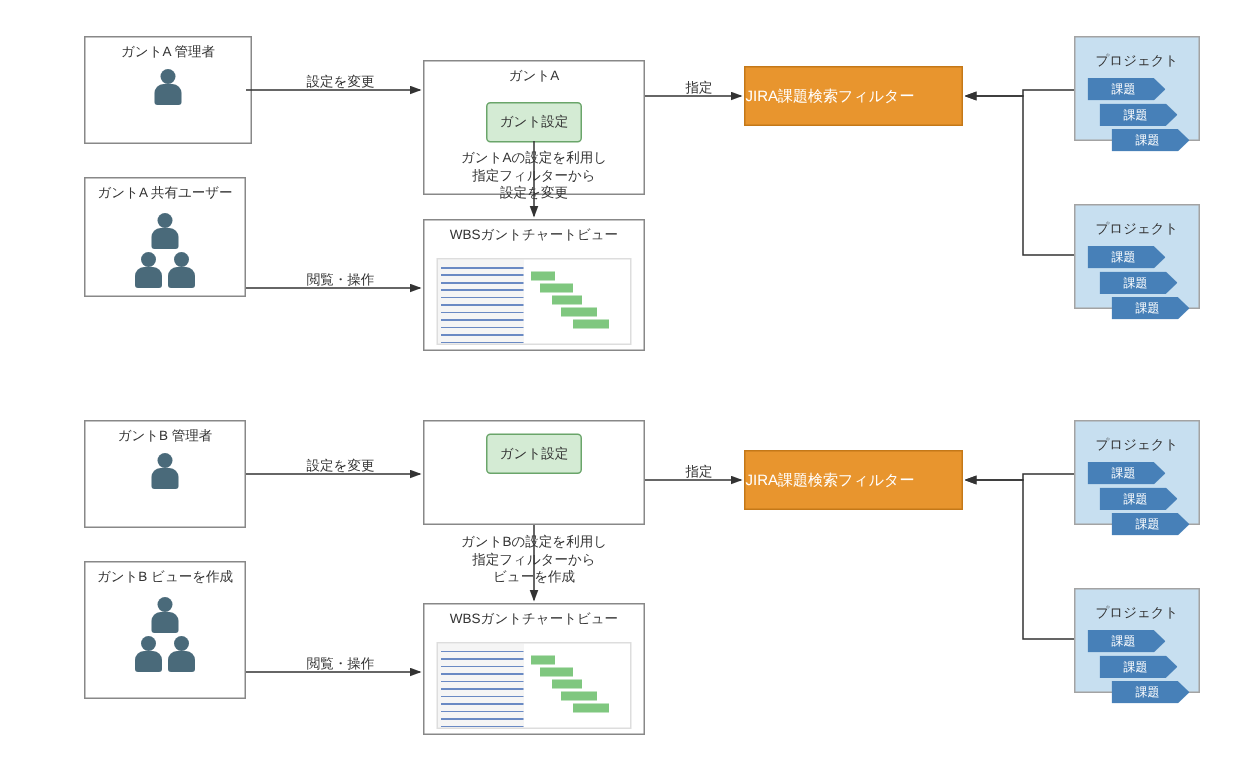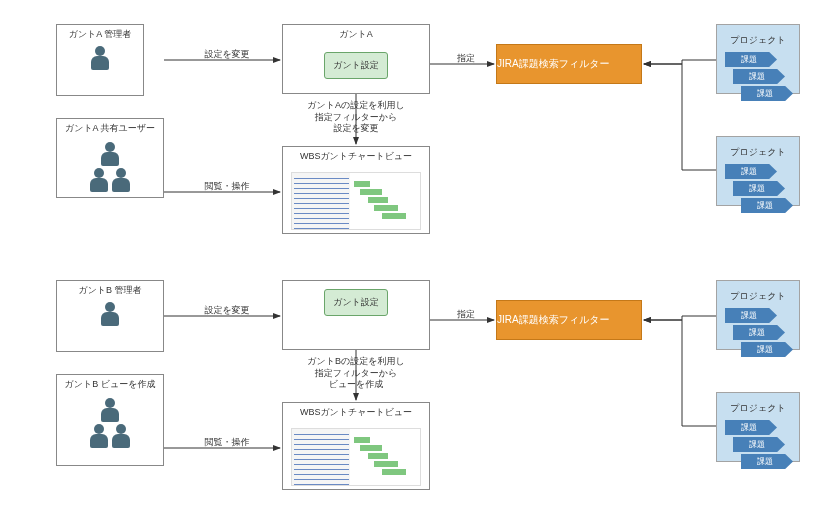--- a/index.html
+++ b/index.html
@@ -20,32 +20,32 @@
   linear-gradient(90deg,transparent 0,transparent 6px,#7fc77f 6px,#7fc77f 28px,transparent 28px) 0 10px/100% 6px no-repeat,
   linear-gradient(90deg,transparent 0,transparent 14px,#7fc77f 14px,#7fc77f 34px,transparent 34px) 0 18px/100% 6px no-repeat,
   linear-gradient(90deg,transparent 0,transparent 20px,#7fc77f 20px,#7fc77f 44px,transparent 44px) 0 26px/100% 6px no-repeat,
   linear-gradient(90deg,transparent 0,transparent 28px,#7fc77f 28px,#7fc77f 52px,transparent 52px) 0 34px/100% 6px no-repeat}
 svg.arrows{position:absolute;left:0;top:0;width:840px;height:506px;pointer-events:none}
 .title{padding:3px 0}
 </style>
 </head>
 <body>
 
-<div class="box" style="left:56px;top:24px;width:88px;height:72px">
+<div class="box" style="left:56px;top:24px;width:112px;height:72px">
   <div class="title">ガントA 管理者</div>
   <span class="person"></span>
 </div>
 
 <div class="box" style="left:56px;top:118px;width:108px;height:80px">
   <div class="title">ガントA 共有ユーザー</div>
   <div style="margin-top:2px"><span class="person"></span></div>
   <div style="margin-top:-4px"><span class="person"></span><span class="person"></span></div>
 </div>
 
-<div class="box" style="left:282px;top:24px;width:148px;height:70px">
+<div class="box" style="left:282px;top:40px;width:148px;height:90px">
   <div class="title">ガントA</div>
   <div class="settings-box"><span>ガント設定</span></div>
 </div>
 
 <div class="box" style="left:282px;top:146px;width:148px;height:88px">
   <div class="title">WBSガントチャートビュー</div>
   <div class="chart-thumb"></div>
 </div>
 
 <div class="box filter-box" style="left:496px;top:44px;width:146px;height:40px">

